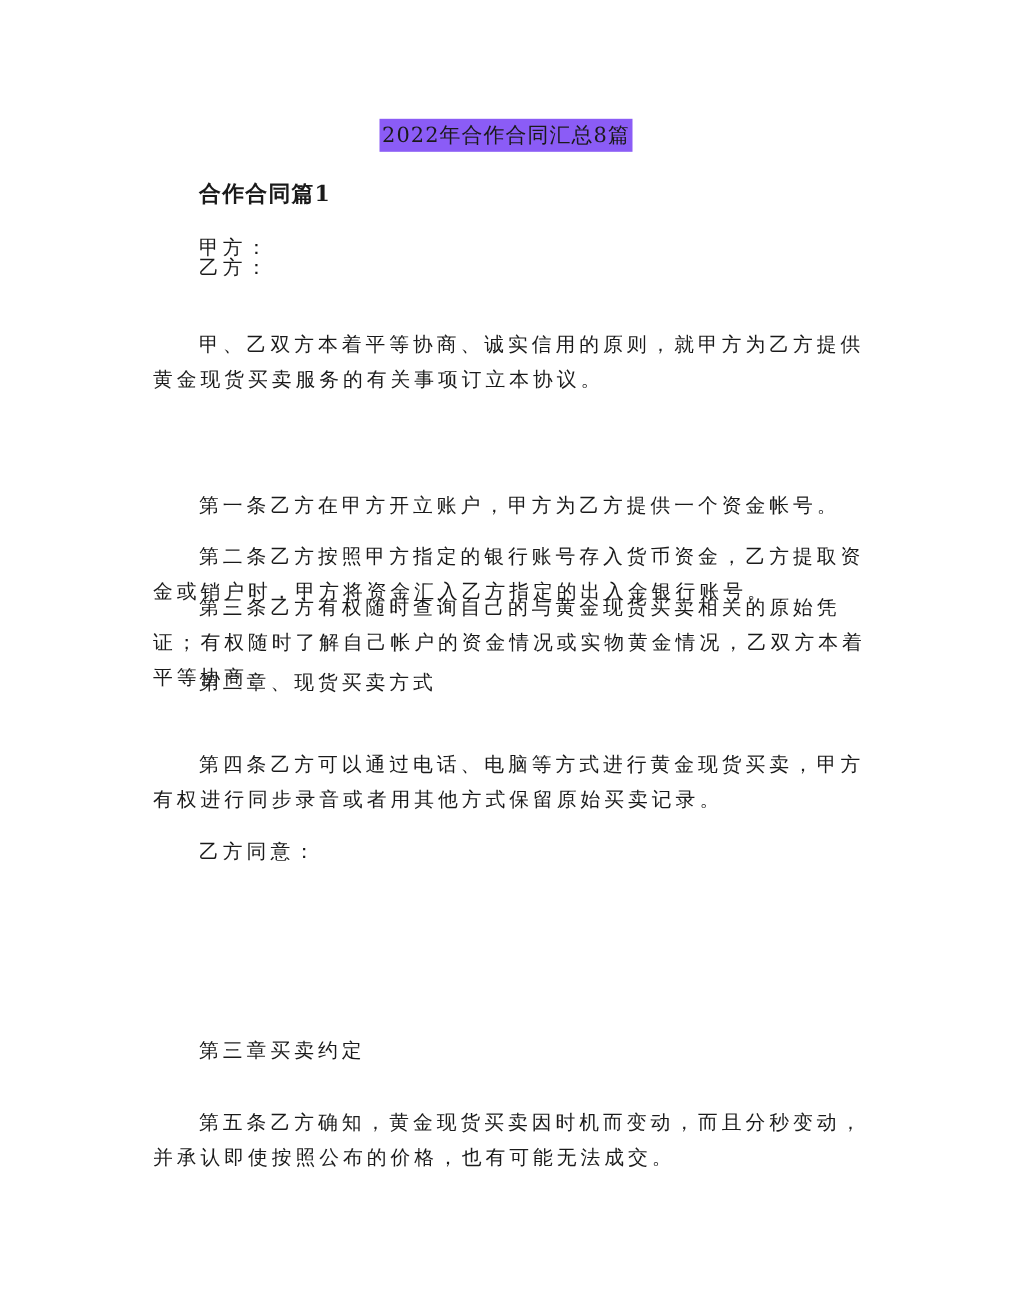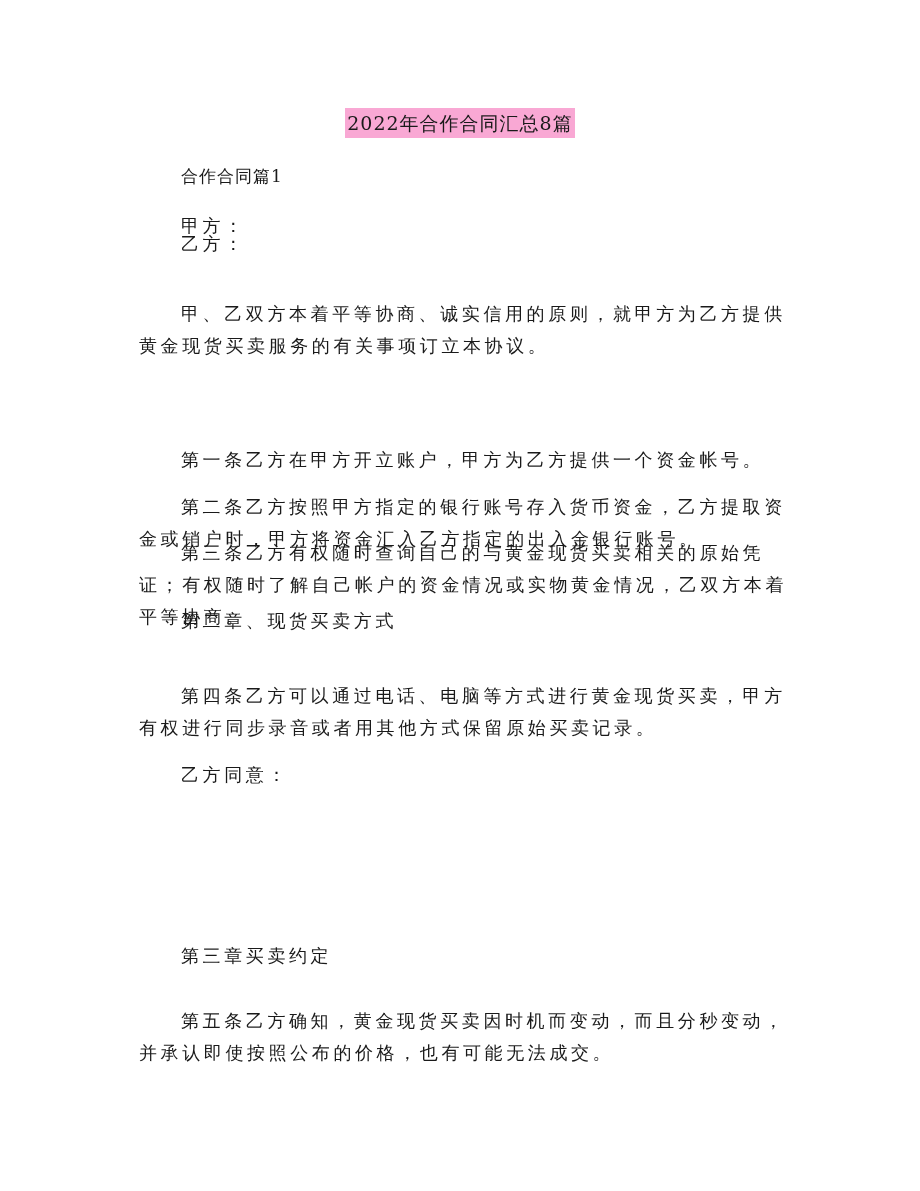--- a/index.html
+++ b/index.html
@@ -1,22 +1,22 @@
 <!DOCTYPE html>
 <html><head>
 <meta charset="utf-8">
 <style>
   html, body { margin: 0; padding: 0; background: #ffffff; }
   body { width: 920px; height: 1191px; position: relative; overflow: hidden;
          font-family: "DejaVu Serif", "Liberation Serif", serif; color: #1a1a1a; }
   .page { position: absolute; left: 0; top: 0; width: 920px; height: 1191px; }
   .title-wrap { position: absolute; top: 108px; left: 0; width: 920px; text-align: center; }
-  .title { display: inline-block; background: #f9a8d4; font-size: 19px; line-height: 30px;
+  .title { display: inline-block; background: #8b5cf6; font-size: 19px; line-height: 30px;
            padding: 0 2px; letter-spacing: 1px; }
-  .heading { position: absolute; left: 181px; top: 162px; font-size: 17px; font-weight: normal;
+  .heading { position: absolute; left: 181px; top: 162px; font-size: 20px; font-weight: bold;
              line-height: 28px; letter-spacing: 1px; }
   .para { position: absolute; left: 139px; width: 650px; font-size: 18px; line-height: 32px;
           letter-spacing: 3.6px; text-indent: 42px; margin: 0; }
 </style>
 </head>
 <body>
 
 <div class="page">
   <div class="title-wrap">
     <span class="title">2022年合作合同汇总8篇</span>

